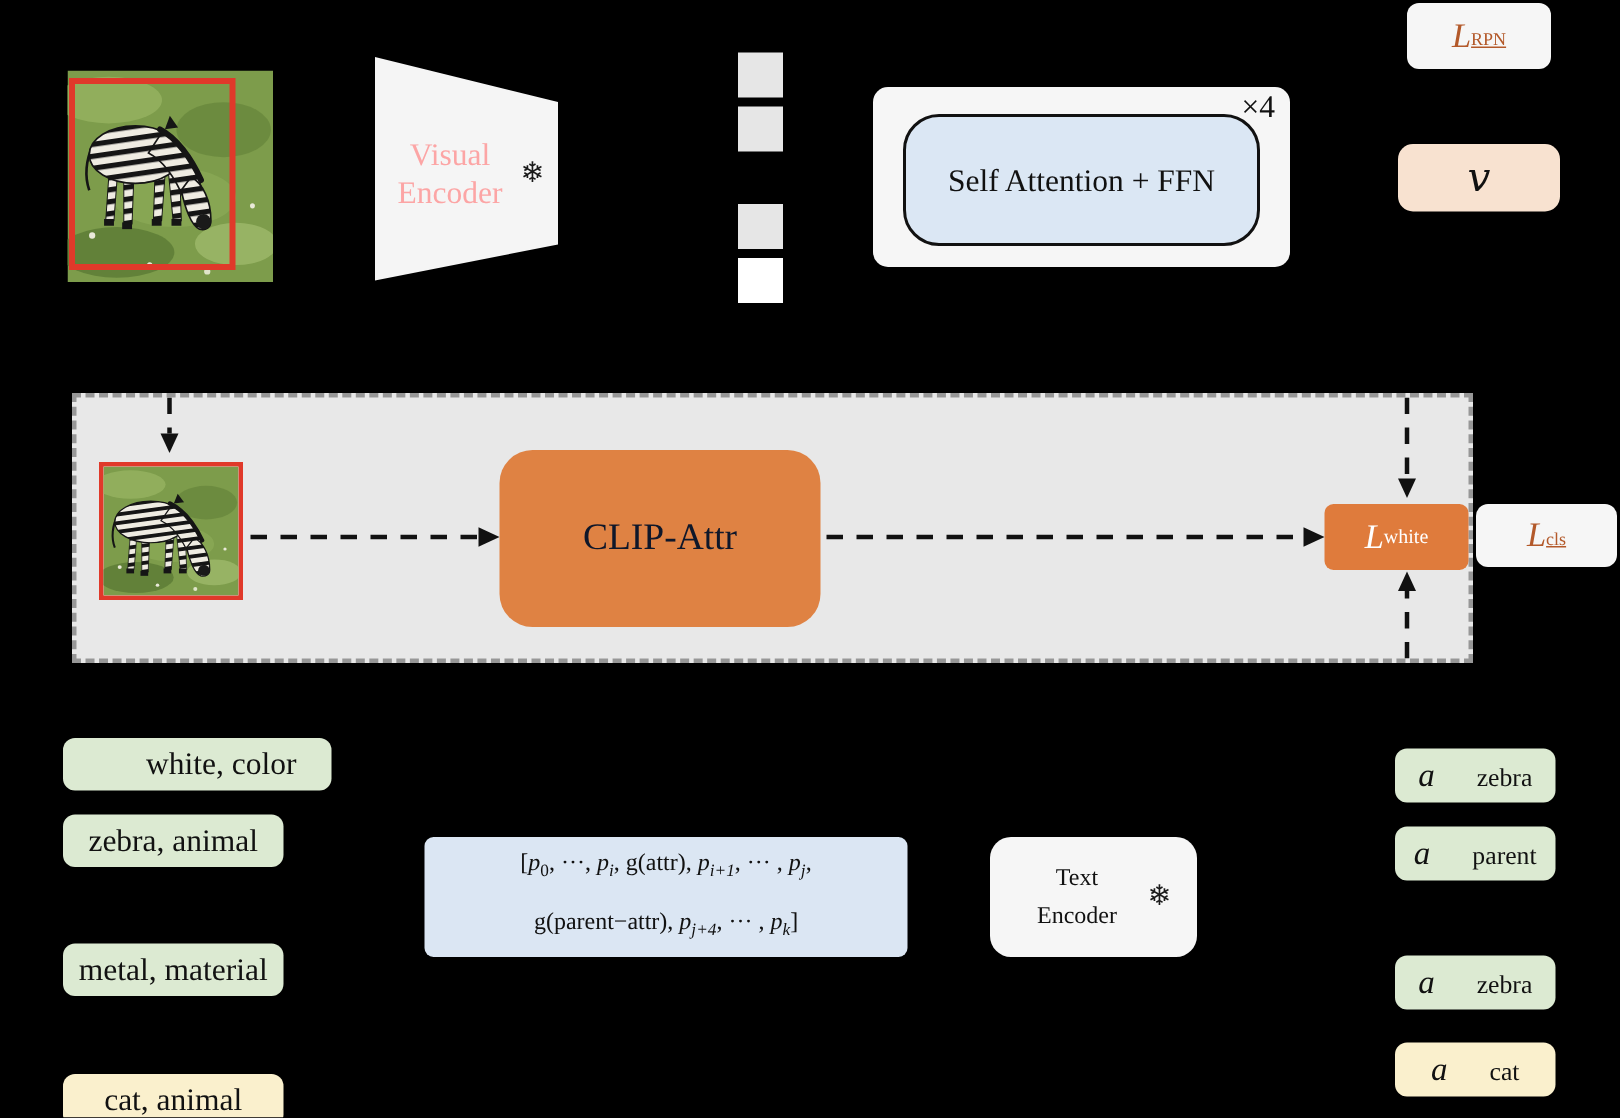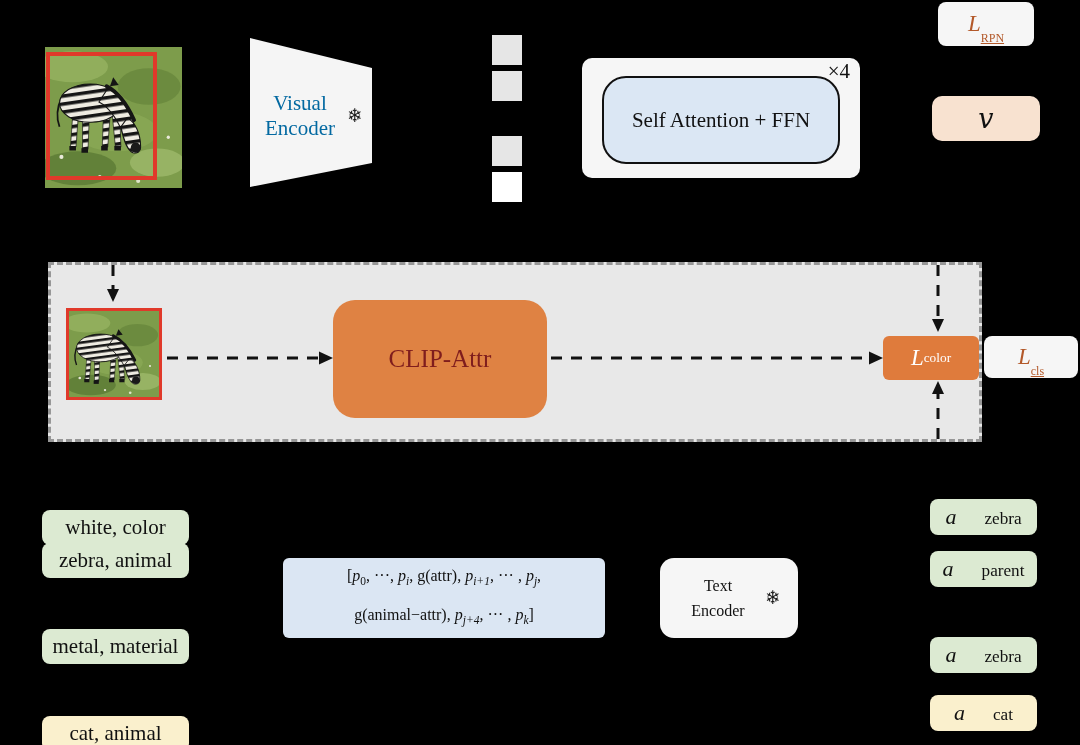--- a/index.html
+++ b/index.html
@@ -10,54 +10,54 @@
   .abs{position:absolute;}
   .center{display:flex;align-items:center;justify-content:center;}
 
   
   #photo{left:45px;top:47px;width:137px;height:141px;}
   #photo svg{position:absolute;left:0;top:0;width:100%;height:100%;}
   #bbox{left:1px;top:5px;width:103px;height:120px;border:4px solid #e0392a;}
 
   #encoder-wrap{left:250px;top:36px;width:124px;height:153px;}
   #encoder-wrap svg{position:absolute;left:0;top:0;}
-  #encoder-label{left:2px;top:55px;width:96px;text-align:center;font-size:21px;line-height:25px;color:#0369a1;}
+  #encoder-label{left:2px;top:55px;width:96px;text-align:center;font-size:21px;line-height:25px;color:#fca5a5;}
   #encoder-flake{left:97px;top:68px;font-size:19px;}
   .flake{font-family:"DejaVu Sans",sans-serif;color:#1a1a1a;}
 
   .token{left:492px;width:30px;height:30px;background:#e6e6e6;}
   #token-1{top:35px;} #token-2{top:71px;} #token-3{top:136px;}
   #token-4{top:172px;background:#ffffff;}
 
   #transformer{left:582px;top:58px;width:278px;height:120px;background:#f6f6f6;border-radius:10px;}
   #repeat-label{right:10px;top:1px;font-size:21px;color:#111;position:absolute;}
   #self-attn{left:20px;top:18px;width:234px;height:84px;background:#dbe7f4;border:2px solid #111;border-radius:24px;font-size:21px;}
 
   .loss-badge{background:#f6f6f6;border-radius:8px;color:#b3592a;}
   .loss-badge i{font-size:23px;}
-  .loss-badge sub,.orange-badge sub{font-size:0.75em;font-style:normal;position:relative;top:14px;text-decoration:underline;}
+  .loss-badge sub,.orange-badge sub{font-size:0.75em;font-style:normal;position:relative;top:2px;text-decoration:underline;}
   #l-rpn{left:938px;top:2px;width:96px;height:44px;}
   #v-badge{left:932px;top:96px;width:108px;height:45px;background:#f8e2d0;border-radius:10px;font-size:27px;color:#111;}
   #v-badge i{font-family:"DejaVu Serif",serif;}
 
   
   #container{left:48px;top:262px;width:928px;height:174px;background:#e8e8e8;border:3px dashed #979797;}
   #arrows{position:absolute;left:0;top:0;}
   #crop{position:absolute;left:15px;top:43px;width:90px;height:86px;border:3px solid #e0392a;}
   #crop svg{position:absolute;left:0;top:0;width:100%;height:100%;}
-  #clip-attr{position:absolute;left:282px;top:35px;width:214px;height:118px;background:#df8243;border-radius:22px;color:#7f1d1d;font-size:25px;display:flex;align-items:center;justify-content:center;}
+  #clip-attr{position:absolute;left:282px;top:35px;width:214px;height:118px;background:#df8243;border-radius:22px;color:#0f172a;font-size:25px;display:flex;align-items:center;justify-content:center;}
   #l-dist{position:absolute;left:832px;top:71px;width:96px;height:44px;background:#df7b3c;border-radius:6px;color:#fff;display:flex;align-items:center;justify-content:center;}
   #l-dist i{font-size:23px;}
   #l-cls{left:984px;top:336px;width:94px;height:42px;}
 
   
   .attr-badge{left:42px;width:147px;height:35px;border-radius:8px;font-size:21px;}
   .green{background:#dcead2;}
   .yellow{background:#faf0cd;}
-  #attr-1{top:510px;} #attr-2{top:543px;} #attr-3{top:629px;} #attr-4{top:688px;margin-top:28px;}
+  #attr-1{top:492px;padding-left:32px;} #attr-2{top:543px;} #attr-3{top:629px;} #attr-4{top:688px;margin-top:28px;}
 
   #formula{left:283px;top:558px;width:322px;height:80px;background:#dbe6f3;border-radius:6px;
            font-size:16px;text-align:center;display:flex;flex-direction:column;justify-content:center;line-height:34px;}
   #formula sub{font-size:0.72em;}
 
   #text-encoder{left:660px;top:558px;width:138px;height:80px;background:#f6f6f6;border-radius:14px;}
   #text-encoder-label{left:8px;top:15px;width:100px;text-align:center;font-size:16px;line-height:25px;position:absolute;}
   #text-encoder-flake{left:105px;top:28px;font-size:19px;position:absolute;}
 
   .emb-badge{left:930px;width:107px;height:36px;border-radius:8px;font-size:22px;color:#111;}
@@ -175,21 +175,21 @@
         <use href="#zebra-fig" transform="translate(-3,4) scale(0.95)"></use>
       </svg>
     </div>
 
     <div id="clip-attr">
       <span>CLIP-Attr</span>
     </div>
 
     <div id="l-dist">
       <i>L</i>
-        <sub>color</sub>
+        <sub>white</sub>
     </div>
   </div>
 
   <div id="l-cls" class="abs center loss-badge">
     <i>L</i>
       <sub>cls</sub>
   </div>
 
   <div id="attr-1" class="abs center attr-badge green">
     <span>white, color</span>
@@ -199,21 +199,21 @@
   </div>
   <div id="attr-3" class="abs center attr-badge green">
     <span>metal, material</span>
   </div>
   <div id="attr-4" class="abs center attr-badge yellow">
     <span>cat, animal</span>
   </div>
 
   <div id="formula" class="abs">
     <div><span>[</span><i>p<sub style="font-style: normal;">0</sub></i><span>, ···, </span><i>p<sub style="font-style: italic;">i</sub></i><span>, g(attr), </span><i>p<sub style="font-style: italic;">i+1</sub></i><span>, ··· , </span><i>p<sub style="font-style: italic;">j</sub></i><span>,</span></div>
-    <div><span>g(animal−attr), </span><i>p<sub style="font-style: italic;">j+4</sub></i><span>, ··· , </span><i>p<sub style="font-style: italic;">k</sub></i><span>]</span></div>
+    <div><span>g(parent−attr), </span><i>p<sub style="font-style: italic;">j+4</sub></i><span>, ··· , </span><i>p<sub style="font-style: italic;">k</sub></i><span>]</span></div>
   </div>
 
   <div id="text-encoder" class="abs">
     <div id="text-encoder-label">
       <div>Text</div>
       <div>Encoder</div>
     </div>
     <span id="text-encoder-flake" class="flake">❄</span>
   </div>
 

